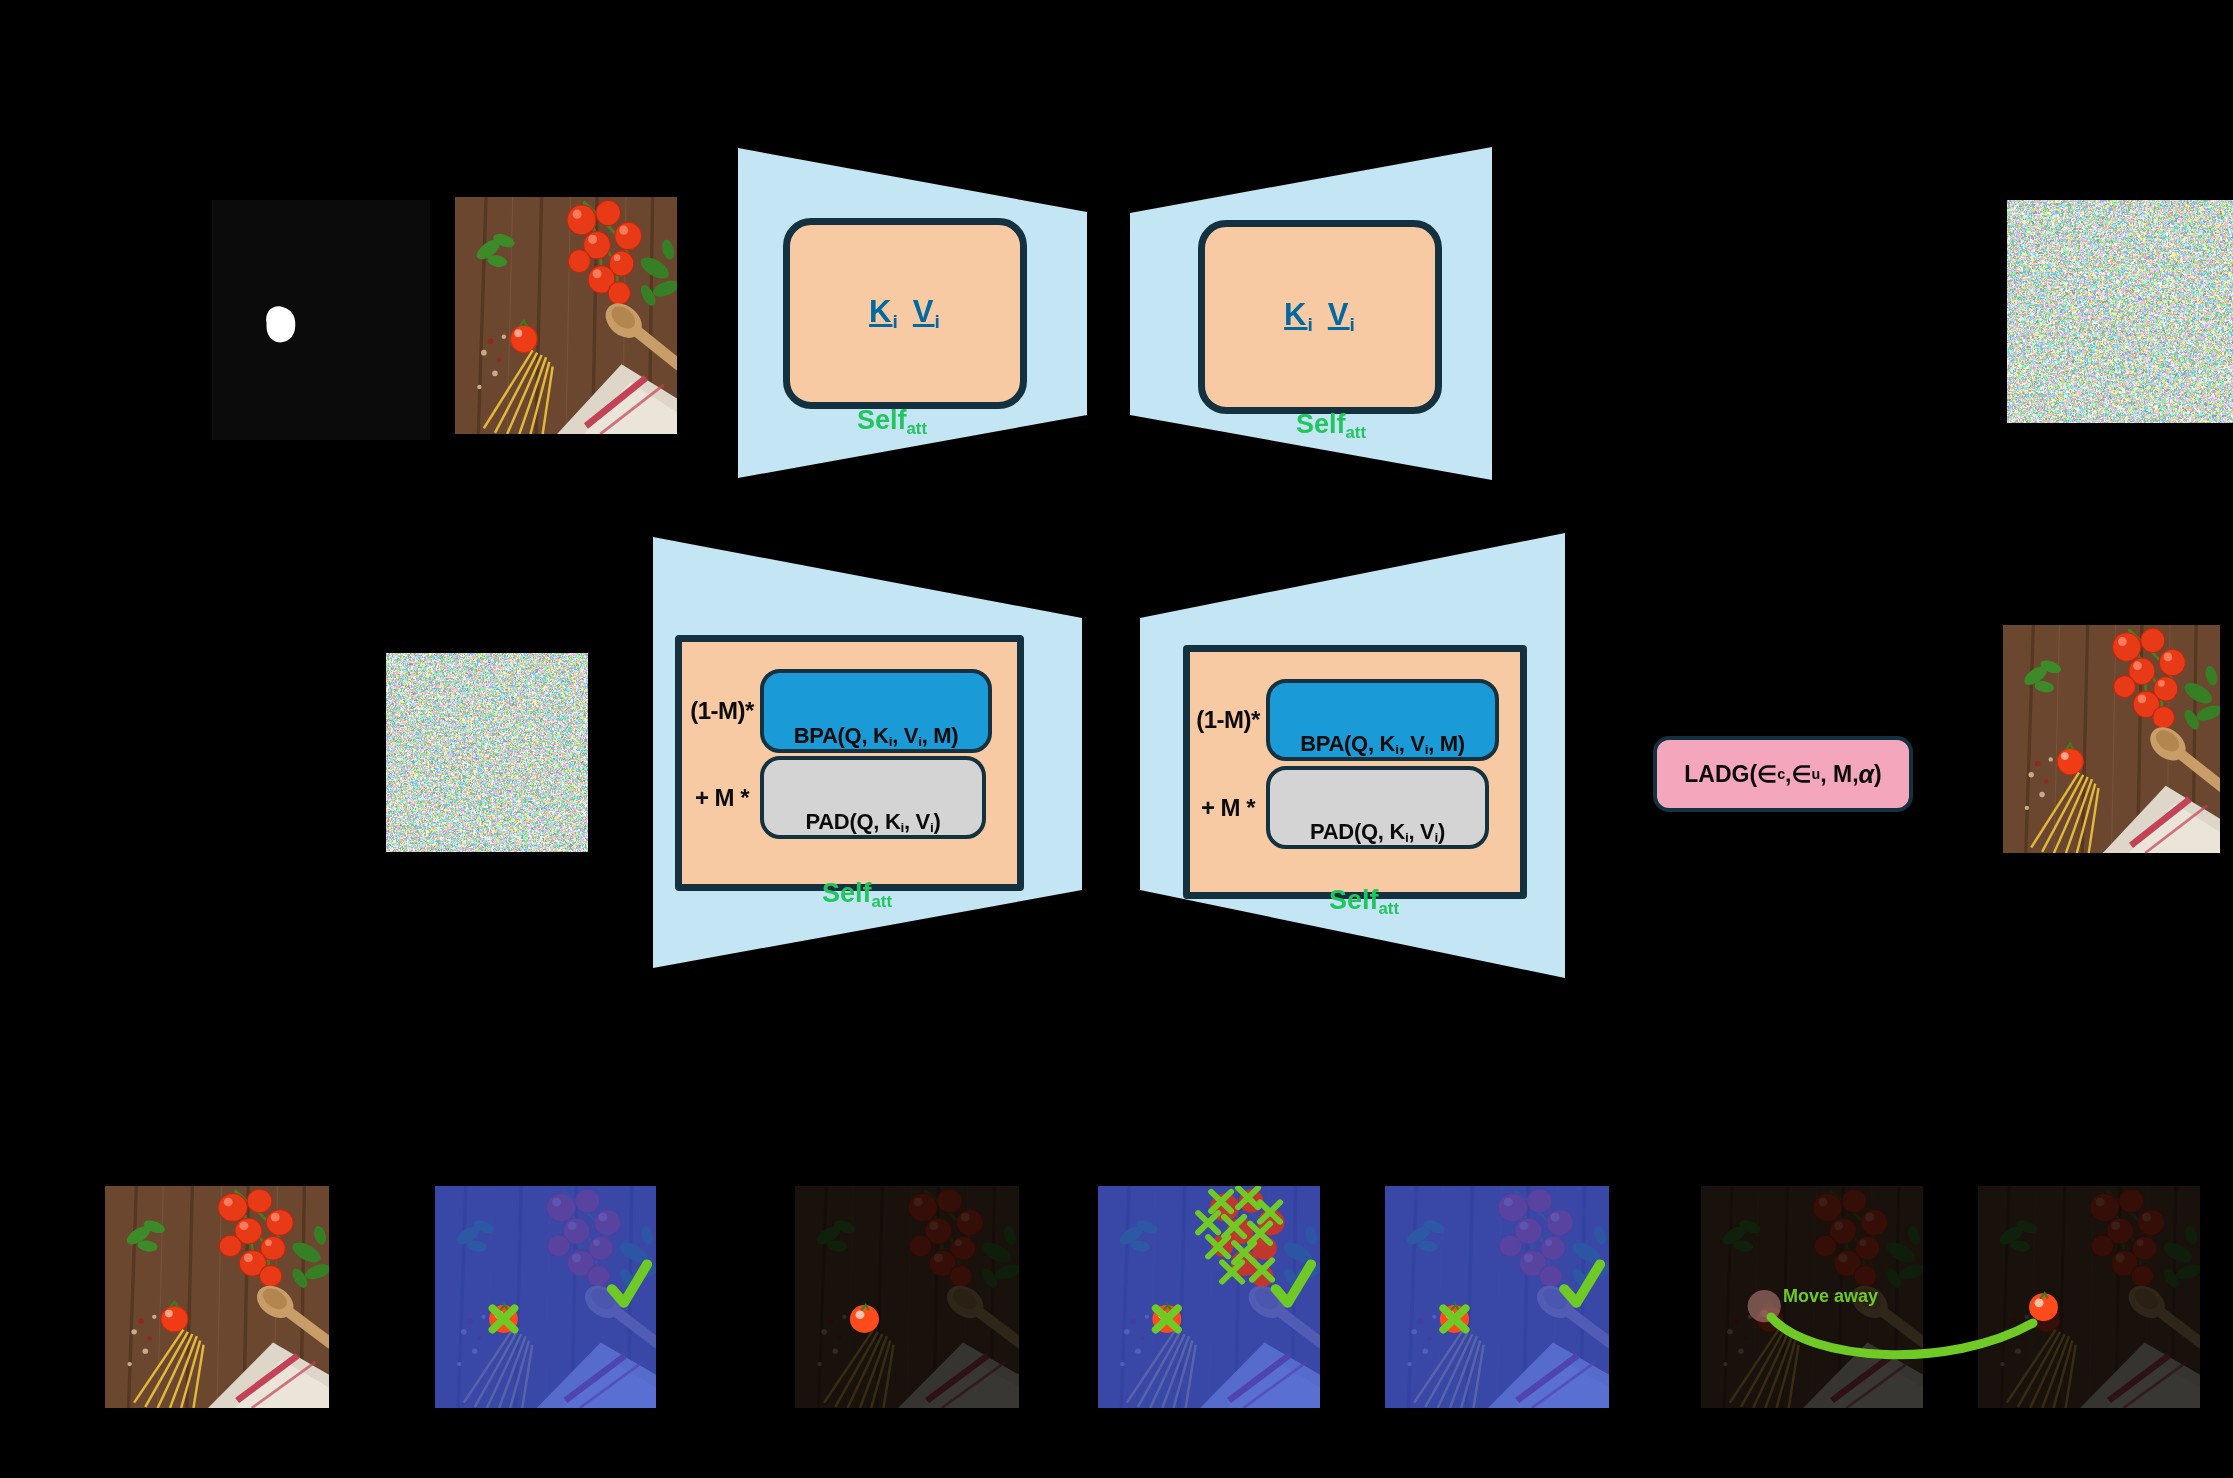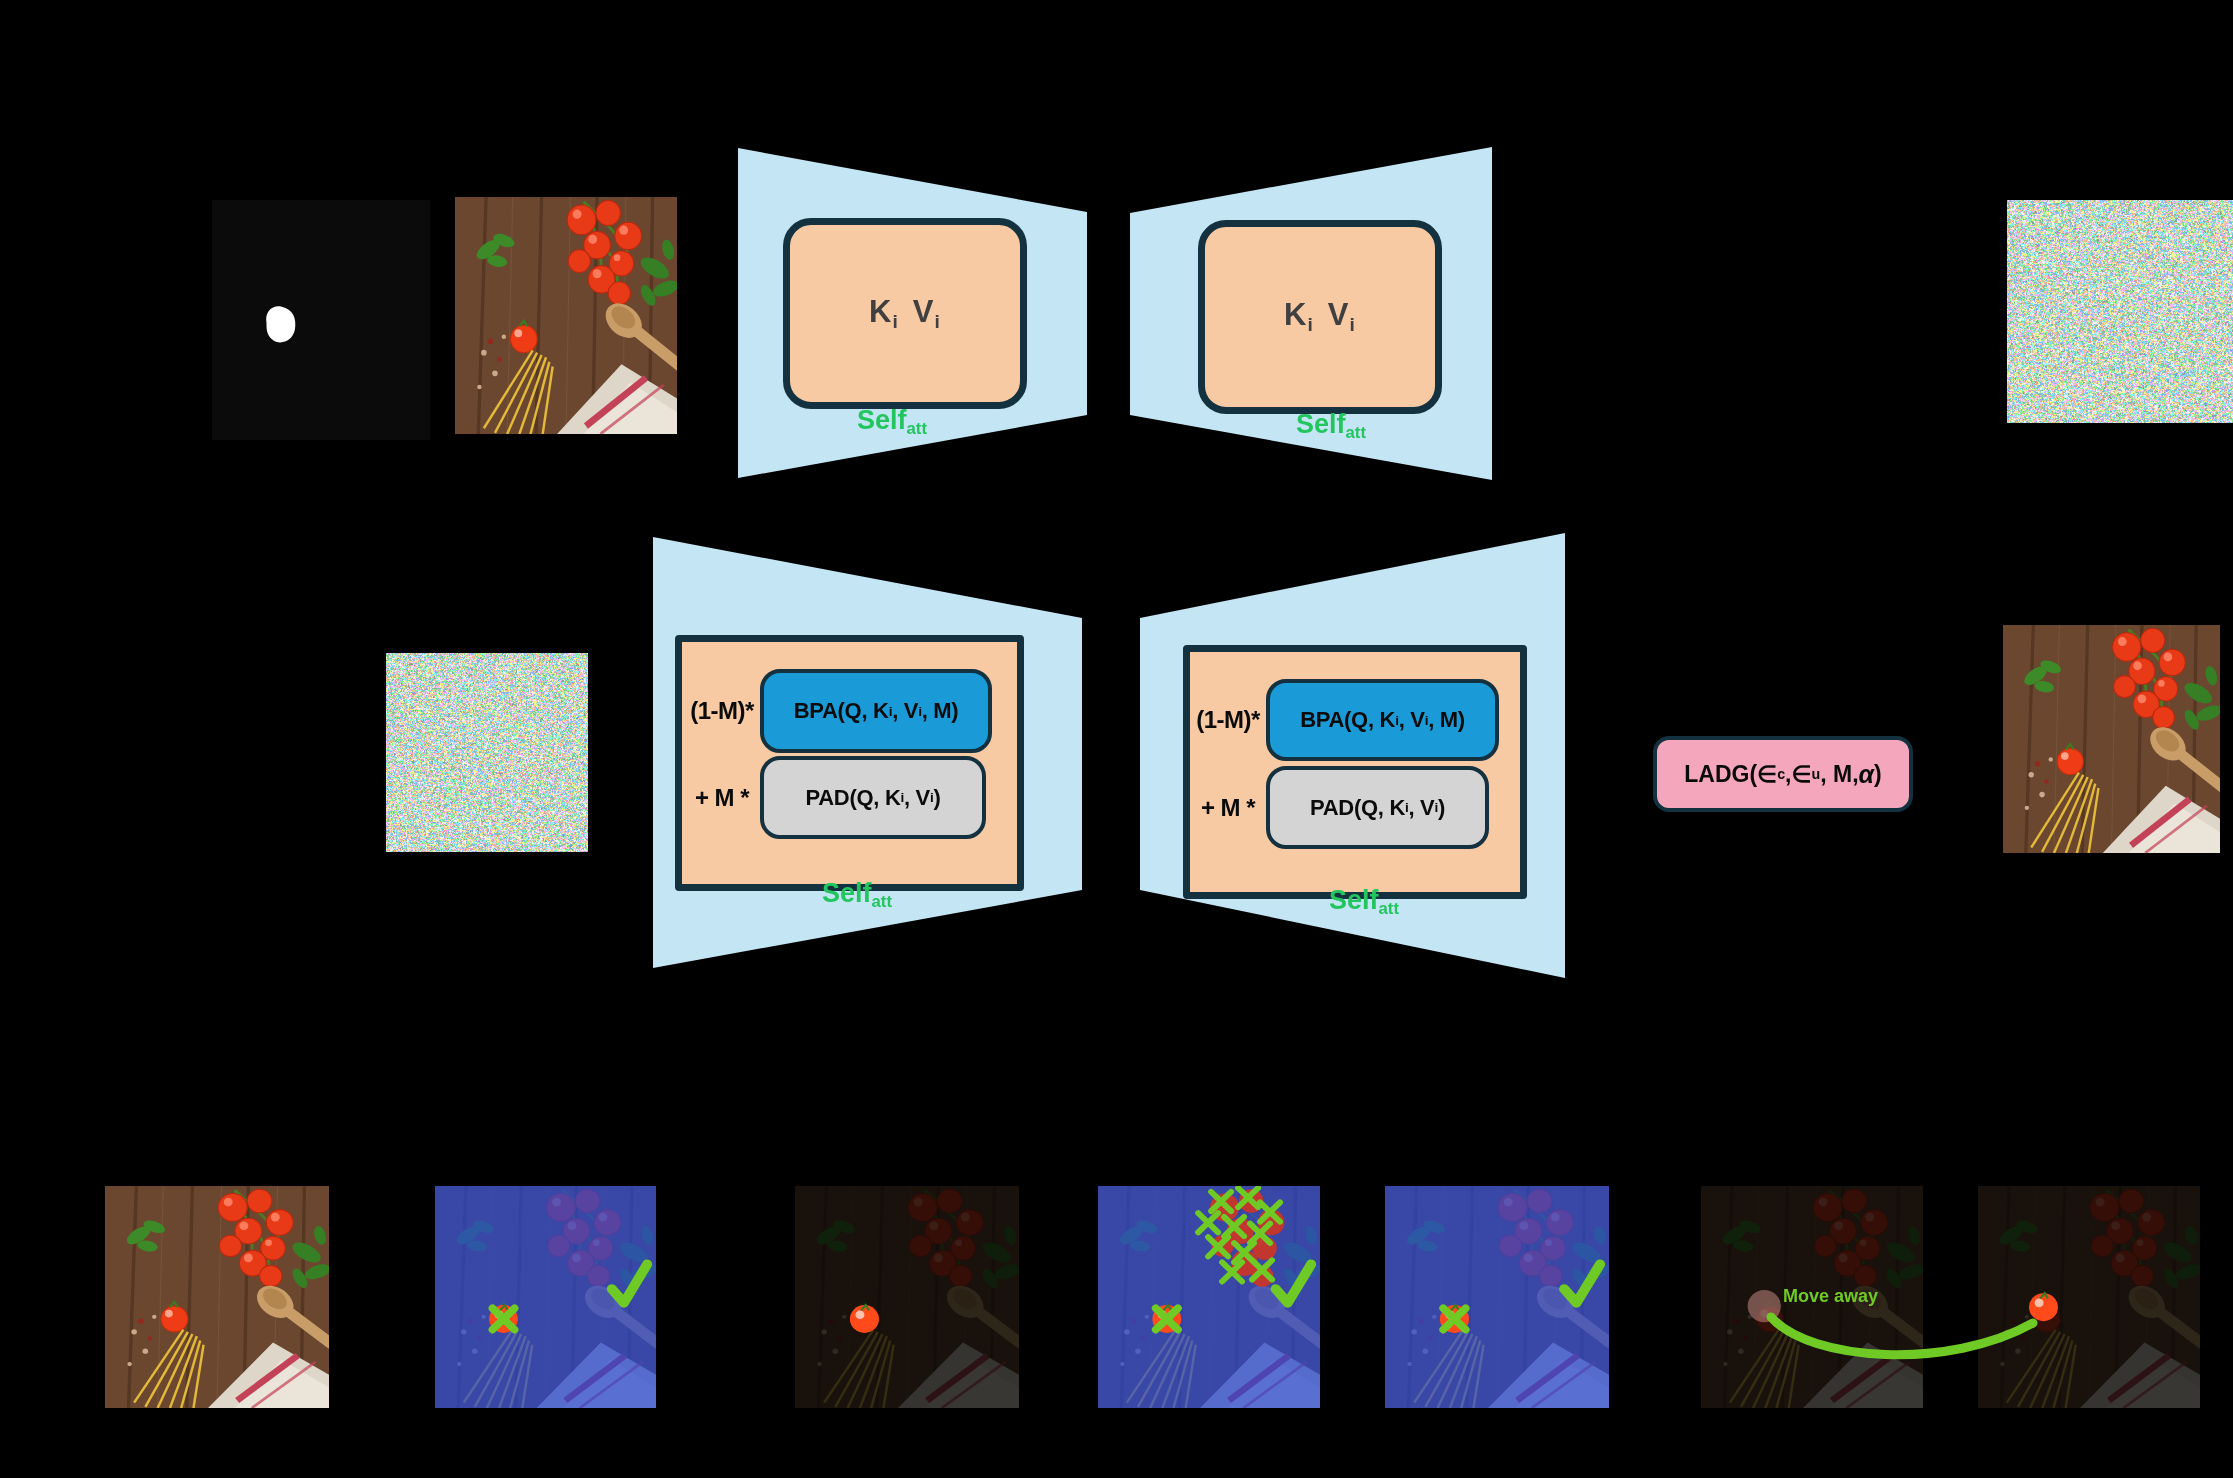--- a/index.html
+++ b/index.html
@@ -9,29 +9,29 @@
   .scene{position:absolute;overflow:hidden;background:#000;}
   .dim{filter:brightness(0.24) saturate(0.9);}
   .dimlite{filter:brightness(0.85);}
   .blue-ov{position:absolute;left:0;top:0;width:100%;height:100%;
            background:var(--overlay-blue,#2b4cdc);opacity:0.70;}
   .funnel{position:absolute;}
   .funnel svg.fill{position:absolute;left:0;top:0;width:100%;height:100%;}
   .kv-box{position:absolute;background:var(--box-peach,#f8caa4);
           border:7px solid var(--border-dark,#14313f);border-radius:28px;
           display:flex;align-items:center;justify-content:center;}
-  .kv-text{font-size:31px;font-weight:700;color:#404040;letter-spacing:1px;}
+  .kv-text{font-size:31px;font-weight:700;color:#0369a1;letter-spacing:1px;text-decoration:underline;}
   .sub{font-size:0.62em;font-weight:700;vertical-align:-0.32em;}
   .kv-gap{display:inline-block;width:14px;}
   .self-label{position:absolute;text-align:center;font-size:27px;font-weight:700;color:#22c55e;}
   .att-box{position:absolute;background:var(--box-peach,#f8caa4);
            border:7px solid var(--border-dark,#14313f);border-radius:4px;}
   .att-row{position:absolute;display:flex;align-items:center;}
   .coeff{width:76px;text-align:center;font-size:24px;font-weight:700;color:#0b0b0b;letter-spacing:-0.5px;}
-  .fn-box{display:flex;align-items:center;justify-content:center;
+  .fn-box{display:flex;align-items:flex-end;justify-content:center;
           border:4px solid var(--border-dark,#14313f);border-radius:20px;
           font-size:22px;font-weight:700;color:#0b0b0b;letter-spacing:-0.3px;white-space:nowrap;}
   .fn-bpa{background:var(--bpa-blue,#1a9bd7);}
   .fn-pad{background:var(--pad-gray,#d4d4d4);}
   .ladg{position:absolute;background:var(--ladg-pink,#f3a6bc);
         border:4px solid var(--border-dark,#14313f);border-radius:16px;
         display:flex;align-items:center;justify-content:center;
         font-size:23px;font-weight:700;color:#0b0b0b;white-space:nowrap;}
   .ladg .alpha{font-style:italic;font-size:25px;}
   .move-label{position:absolute;font-size:18px;font-weight:700;color:var(--mark-green,#6fca25);z-index:6;}

